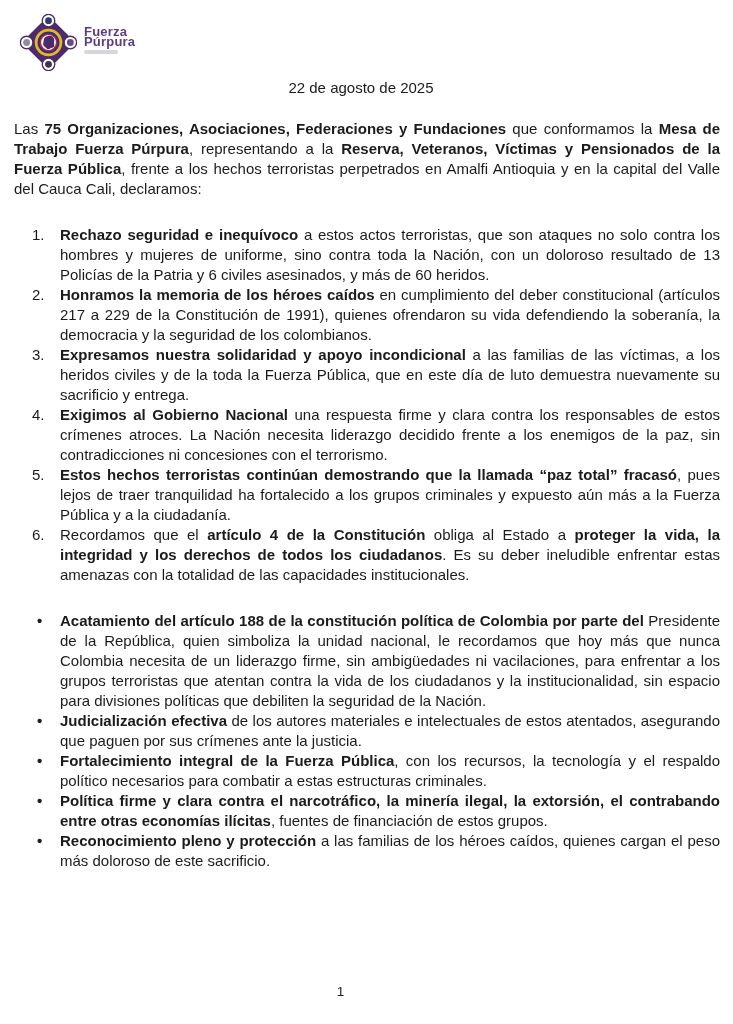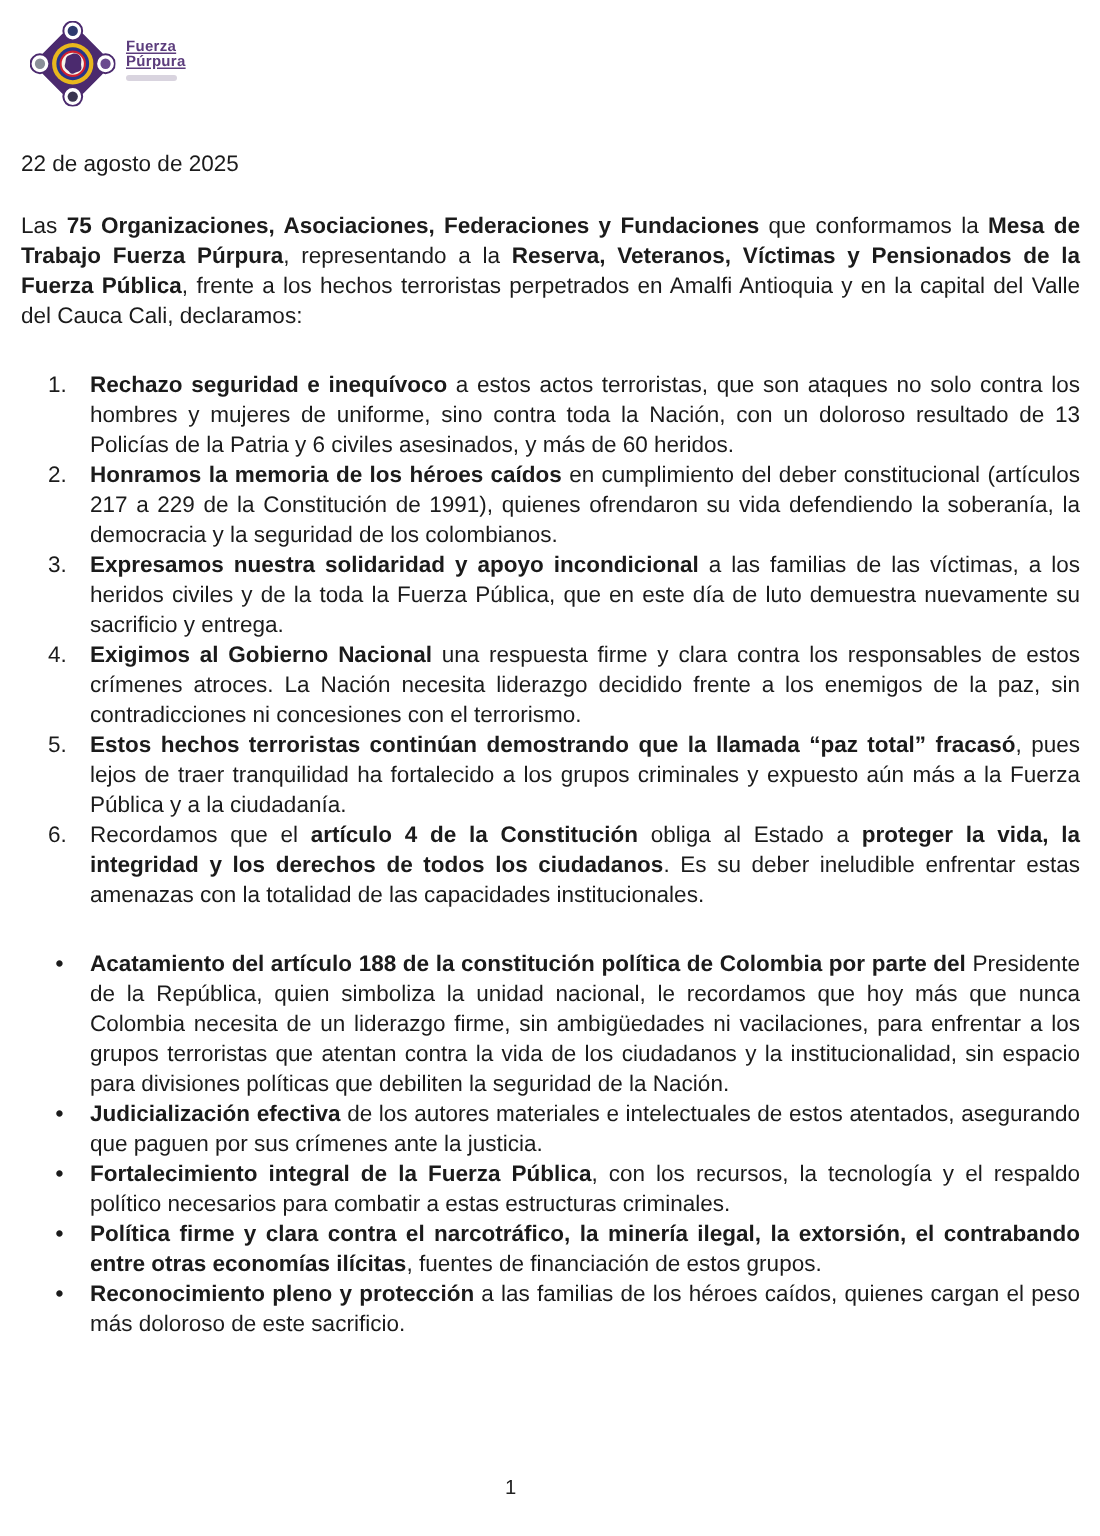--- a/index.html
+++ b/index.html
@@ -11,24 +11,24 @@
     padding:14px 13px 0 14px;
     background:#ffffff;
     font-family:"Liberation Sans", sans-serif;
     font-size:15px;
     line-height:20px;
     color:#1b1b1b;
   }
   
   .logo-row{display:flex;align-items:flex-start;gap:7px;height:58px;margin-left:6px;}
   .emblem{width:57px;height:57px;flex:0 0 auto;}
-  .logo-text{padding-top:13px;font-weight:bold;color:#5c3d7d;font-size:10px;line-height:10px;letter-spacing:.2px;text-decoration:underline;}
+  .logo-text{padding-top:13px;font-weight:bold;color:#5c3d7d;font-size:13px;line-height:10px;letter-spacing:.2px;}
   .logo-tagline{width:34px;height:4px;background:#d9d4df;border-radius:2px;margin-top:3px;}
   
-  .date{margin-top:28px;text-align:left;padding-right:12px;}
+  .date{margin-top:6px;text-align:center;padding-right:12px;}
   .title{margin:27px 0 0;text-align:center;font-size:15px;font-weight:bold;}
   
   .intro{margin:21px 0 0;text-align:justify;}
   .demands-heading{margin:22px 0 0;text-align:left;}
   
   ol.declarations, ul.demands{margin:26px 0 0;padding:0 0 0 46px;}
   ol.declarations li, ul.demands li{
     list-style:none;position:relative;text-align:justify;
   }
   li .marker{

